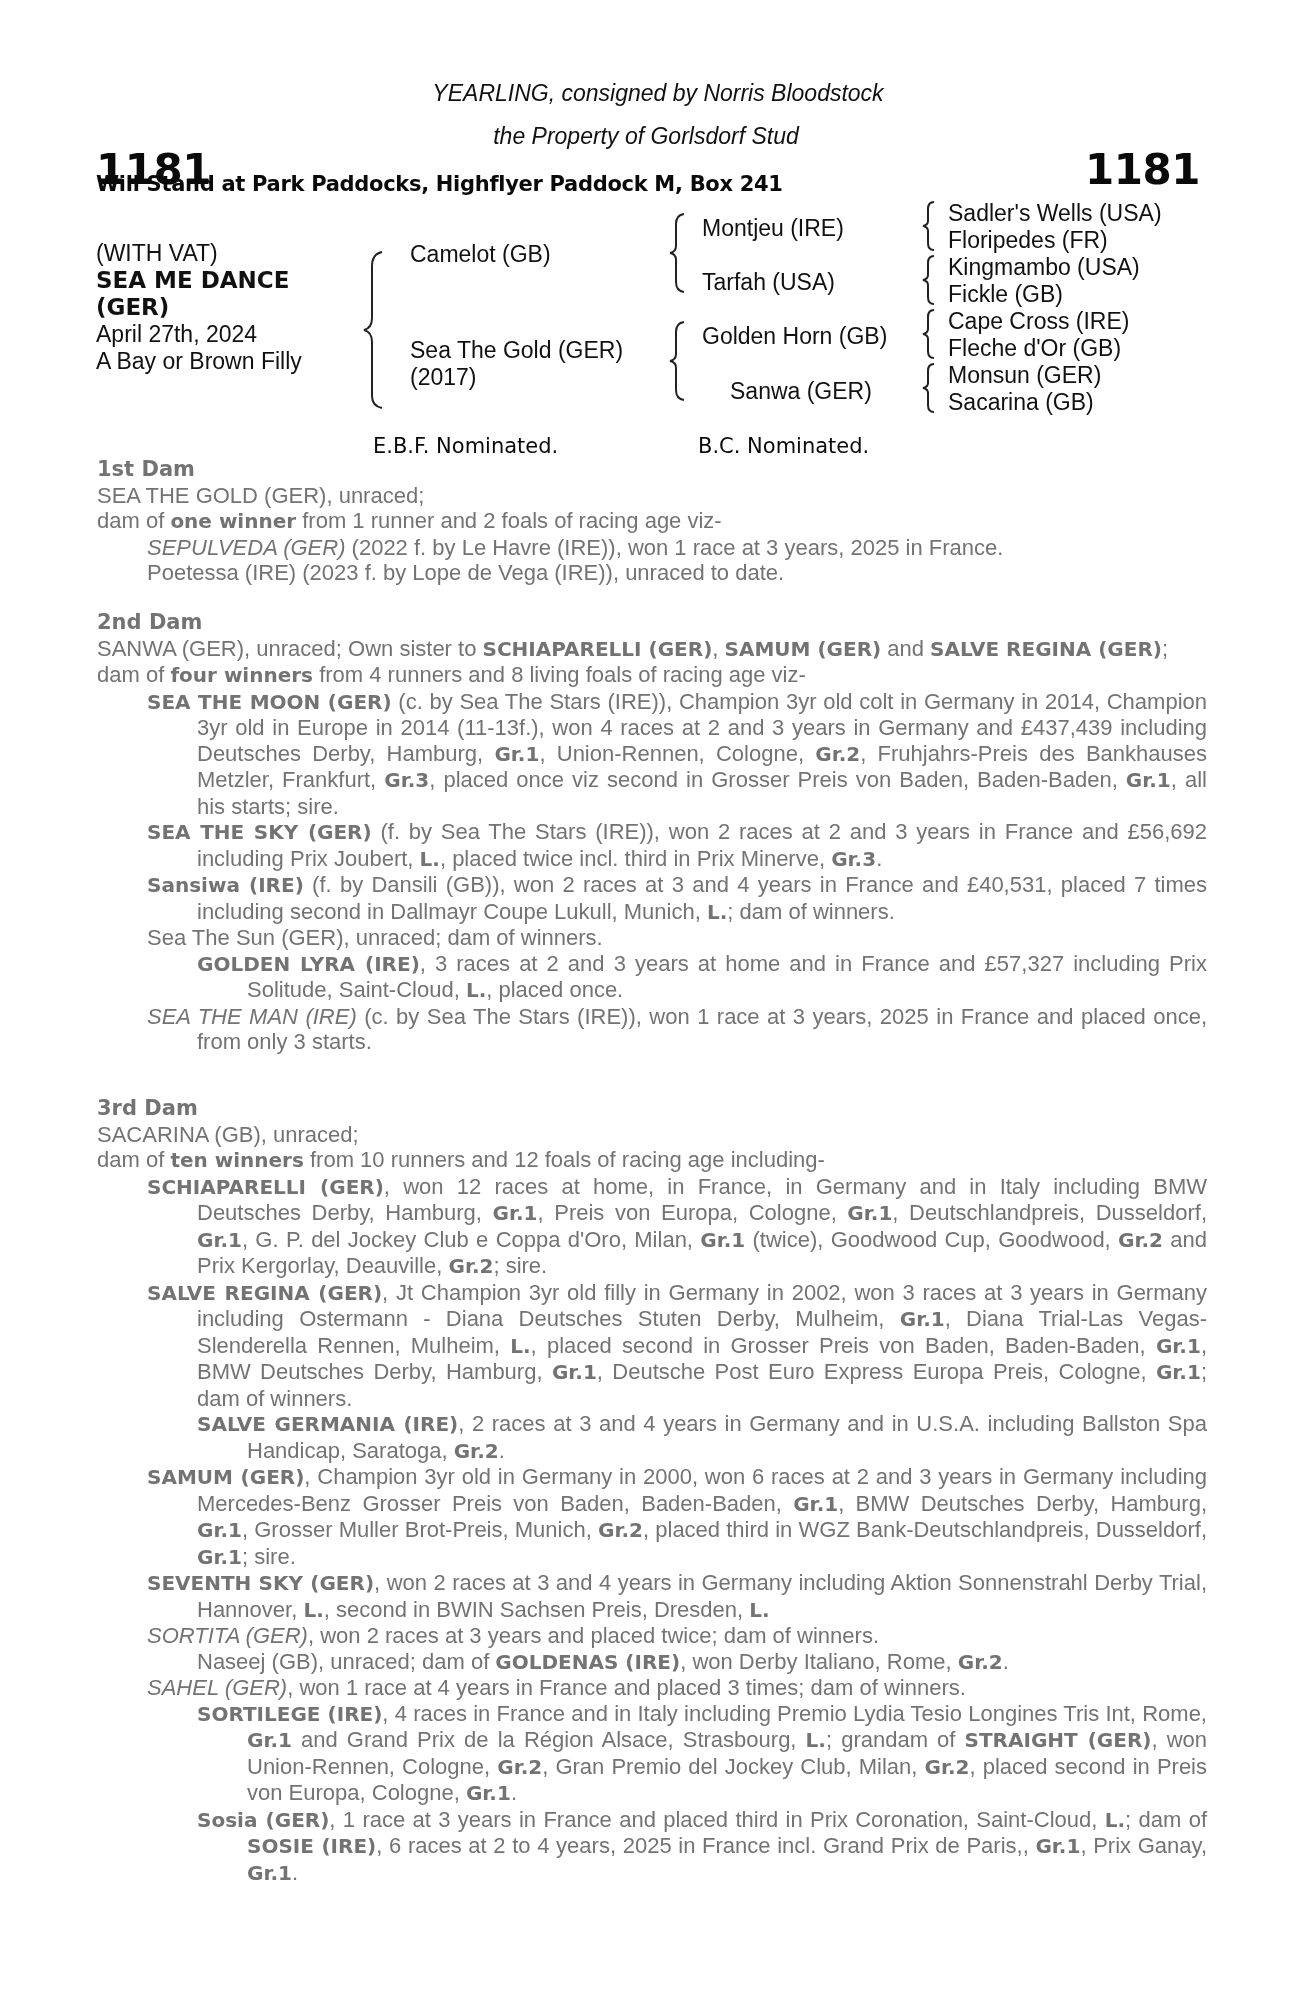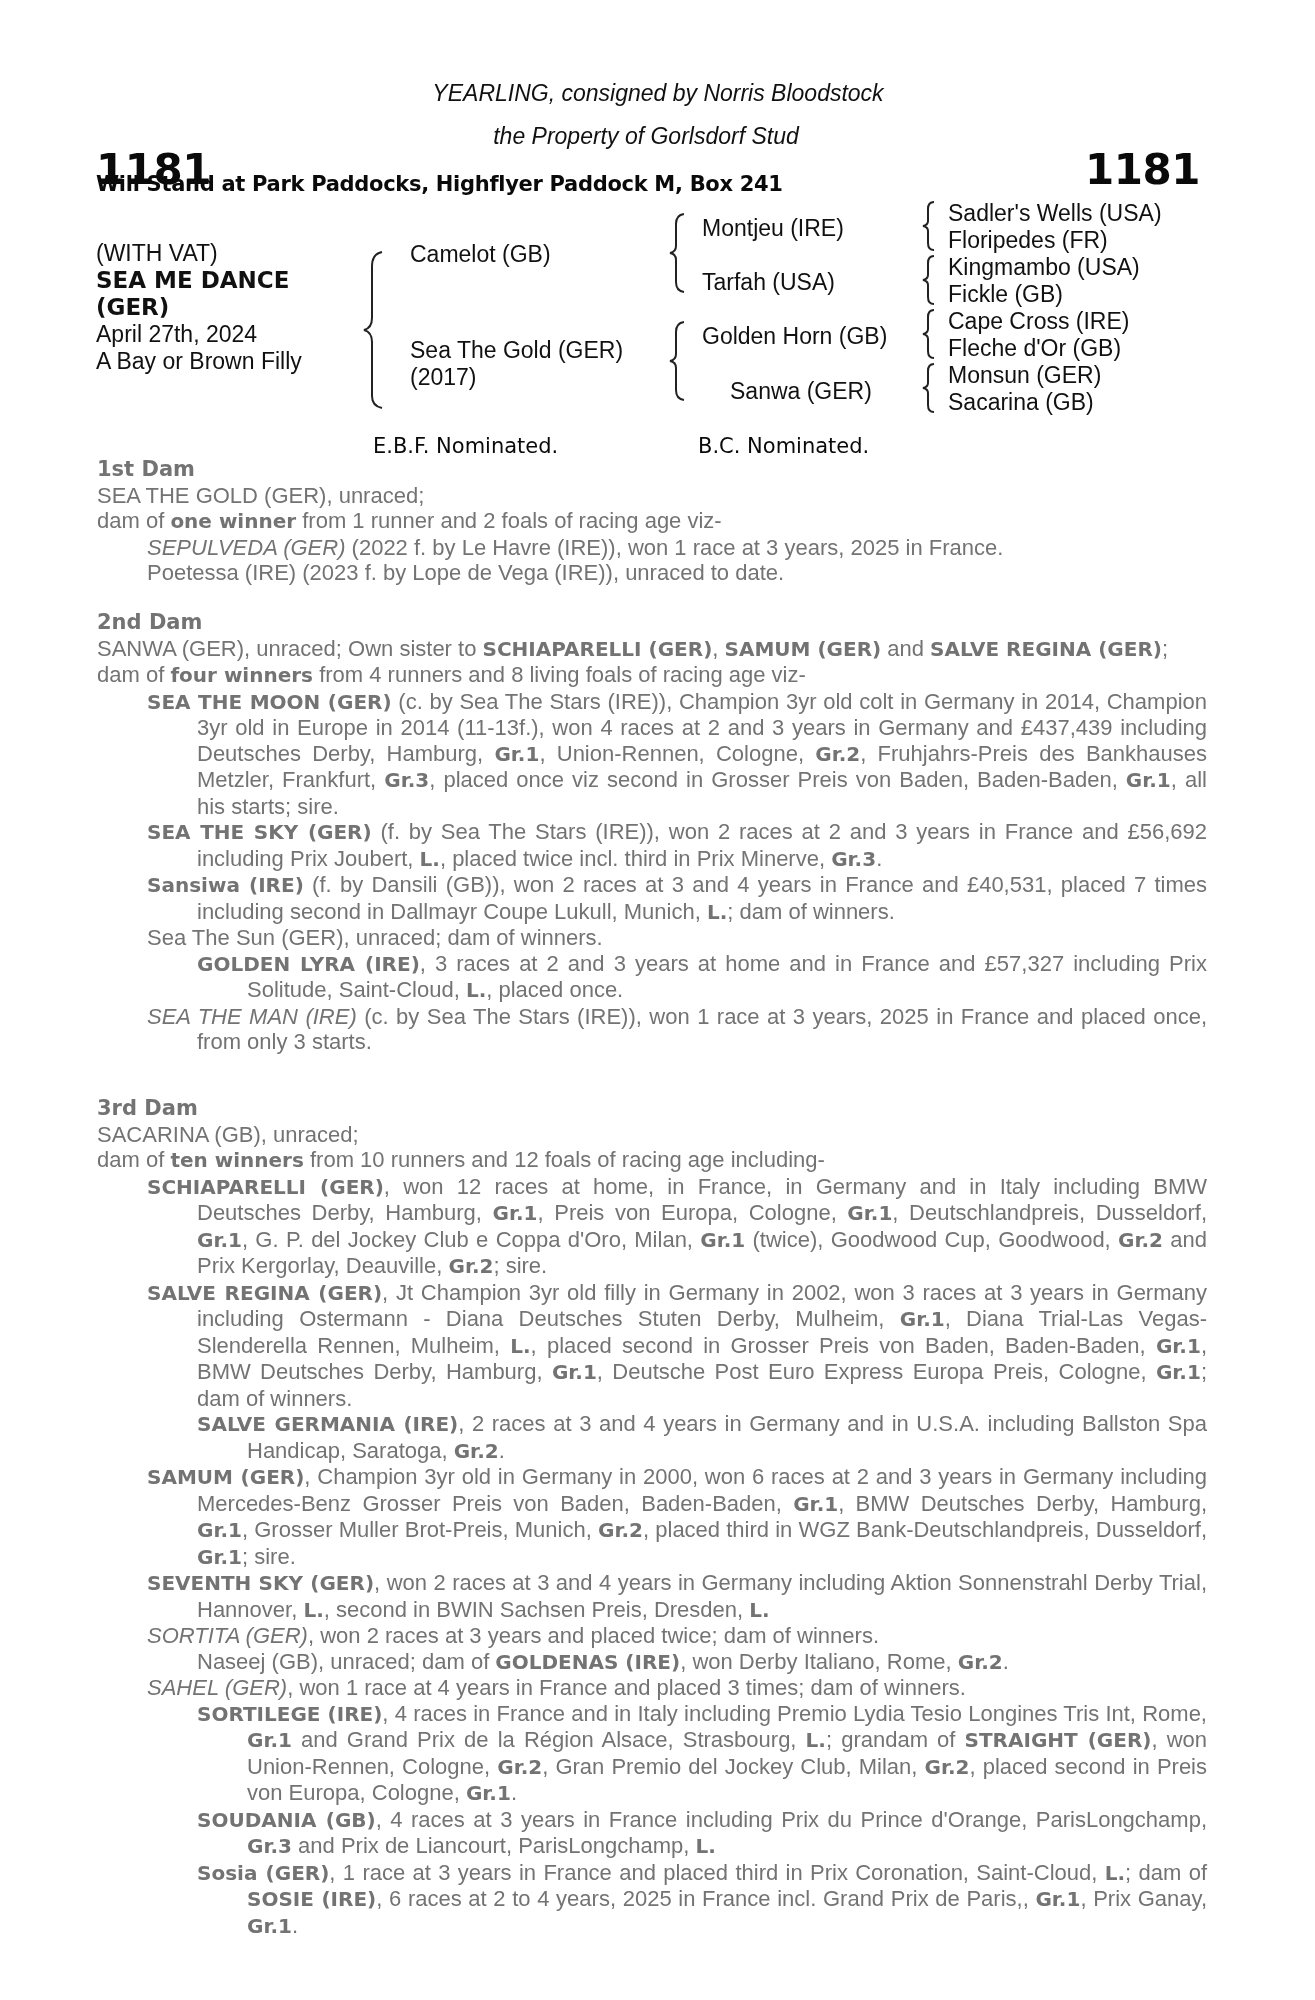--- a/index.html
+++ b/index.html
@@ -118,16 +118,15 @@
   <div class="ln hang1"><b>SEVENTH SKY (GER)</b><span>, won 2 races at 3 and 4 years in Germany including Aktion Sonnenstrahl Derby Trial, Hannover, </span><b>L.</b><span>, second in BWIN Sachsen Preis, Dresden, </span><b>L.</b></div>
 
   <div class="ln hang1"><i>SORTITA (GER)</i><span>, won 2 races at 3 years and placed twice; dam of winners.</span></div>
 
   <div class="ln hang2"><span>Naseej (GB), unraced; dam of </span><b>GOLDENAS (IRE)</b><span>, won Derby Italiano, Rome, </span><b>Gr.2</b><span>.</span></div>
 
   <div class="ln hang1"><i>SAHEL (GER)</i><span>, won 1 race at 4 years in France and placed 3 times; dam of winners.</span></div>
 
   <div class="ln hang2"><b>SORTILEGE (IRE)</b><span>, 4 races in France and in Italy including Premio Lydia Tesio Longines Tris Int, Rome, </span><b>Gr.1</b><span> and Grand Prix de la Région Alsace, Strasbourg, </span><b>L.</b><span>; grandam of </span><b>STRAIGHT (GER)</b><span>, won Union-Rennen, Cologne, </span><b>Gr.2</b><span>, Gran Premio del Jockey Club, Milan, </span><b>Gr.2</b><span>, placed second in Preis von Europa, Cologne, </span><b>Gr.1</b><span>.</span></div>
 
-  <div class="ln hang2"><b>SOUDANIA (GB)</b><span>, 4 races at 3 years in France including Prix du Prince d'Orange, ParisLongchamp, </span><b>Gr.3</b><span> and Prix de Liancourt, ParisLongchamp, </span><b>L.</b></div>
 
   <div class="ln hang2"><b>Sosia (GER)</b><span>, 1 race at 3 years in France and placed third in Prix Coronation, Saint-Cloud, </span><b>L.</b><span>; dam of </span><b>SOSIE (IRE)</b><span>, 6 races at 2 to 4 years, 2025 in France incl. Grand Prix de Paris,, </span><b>Gr.1</b><span>, Prix Ganay, </span><b>Gr.1</b><span>.</span></div>
 </div>
 
 </body></html>

